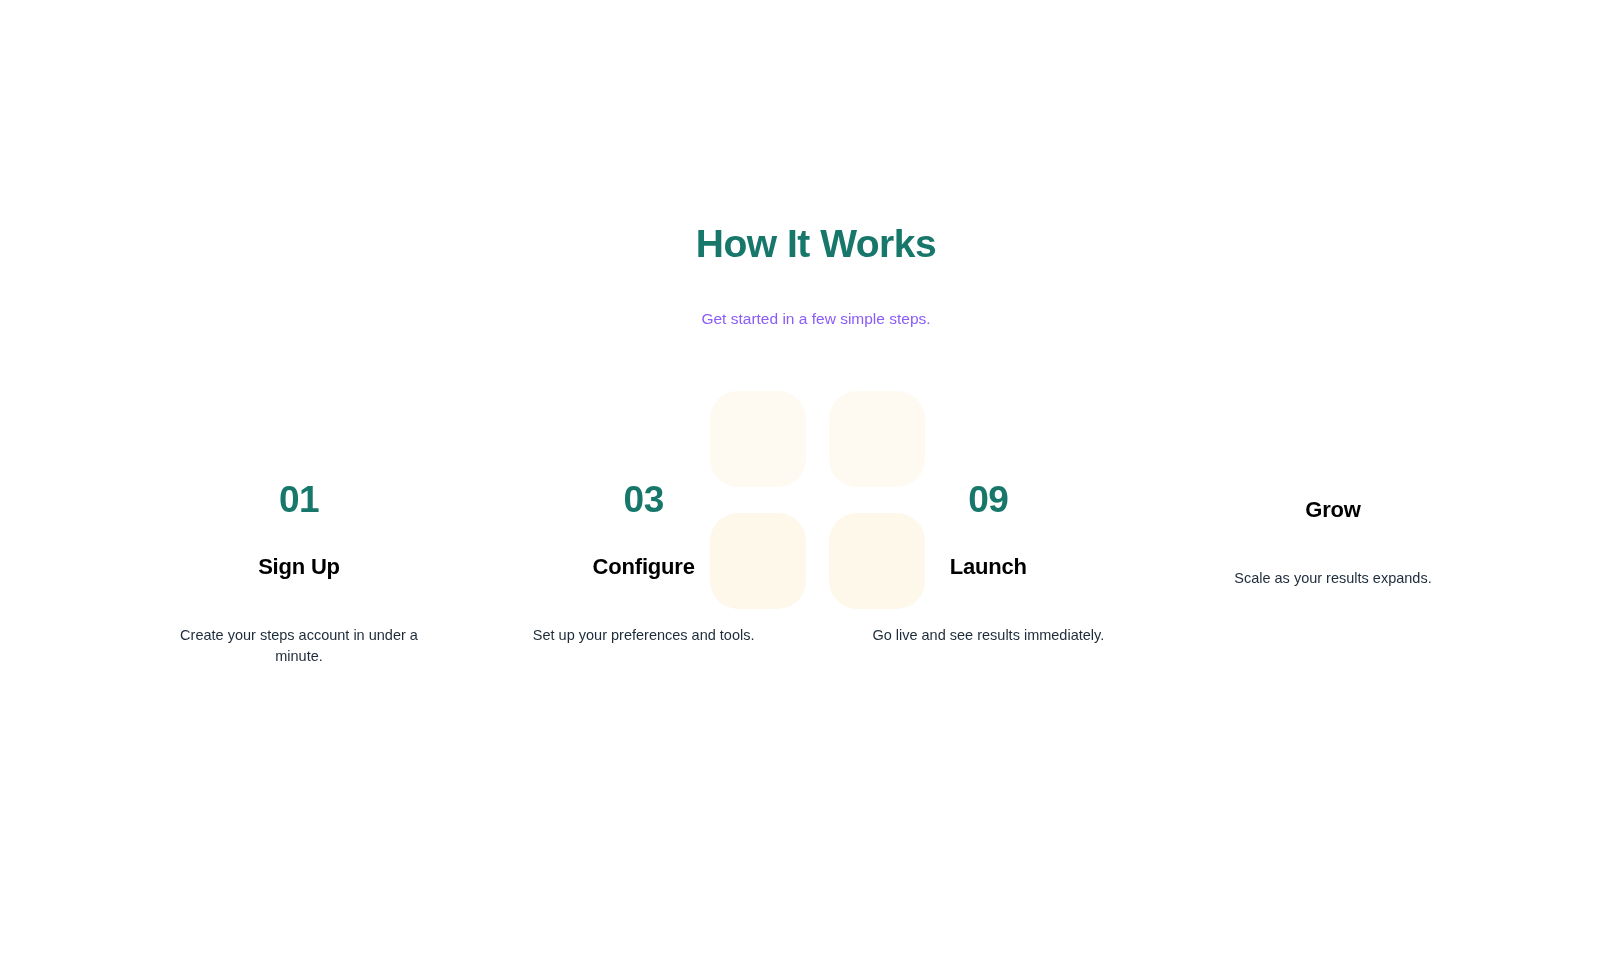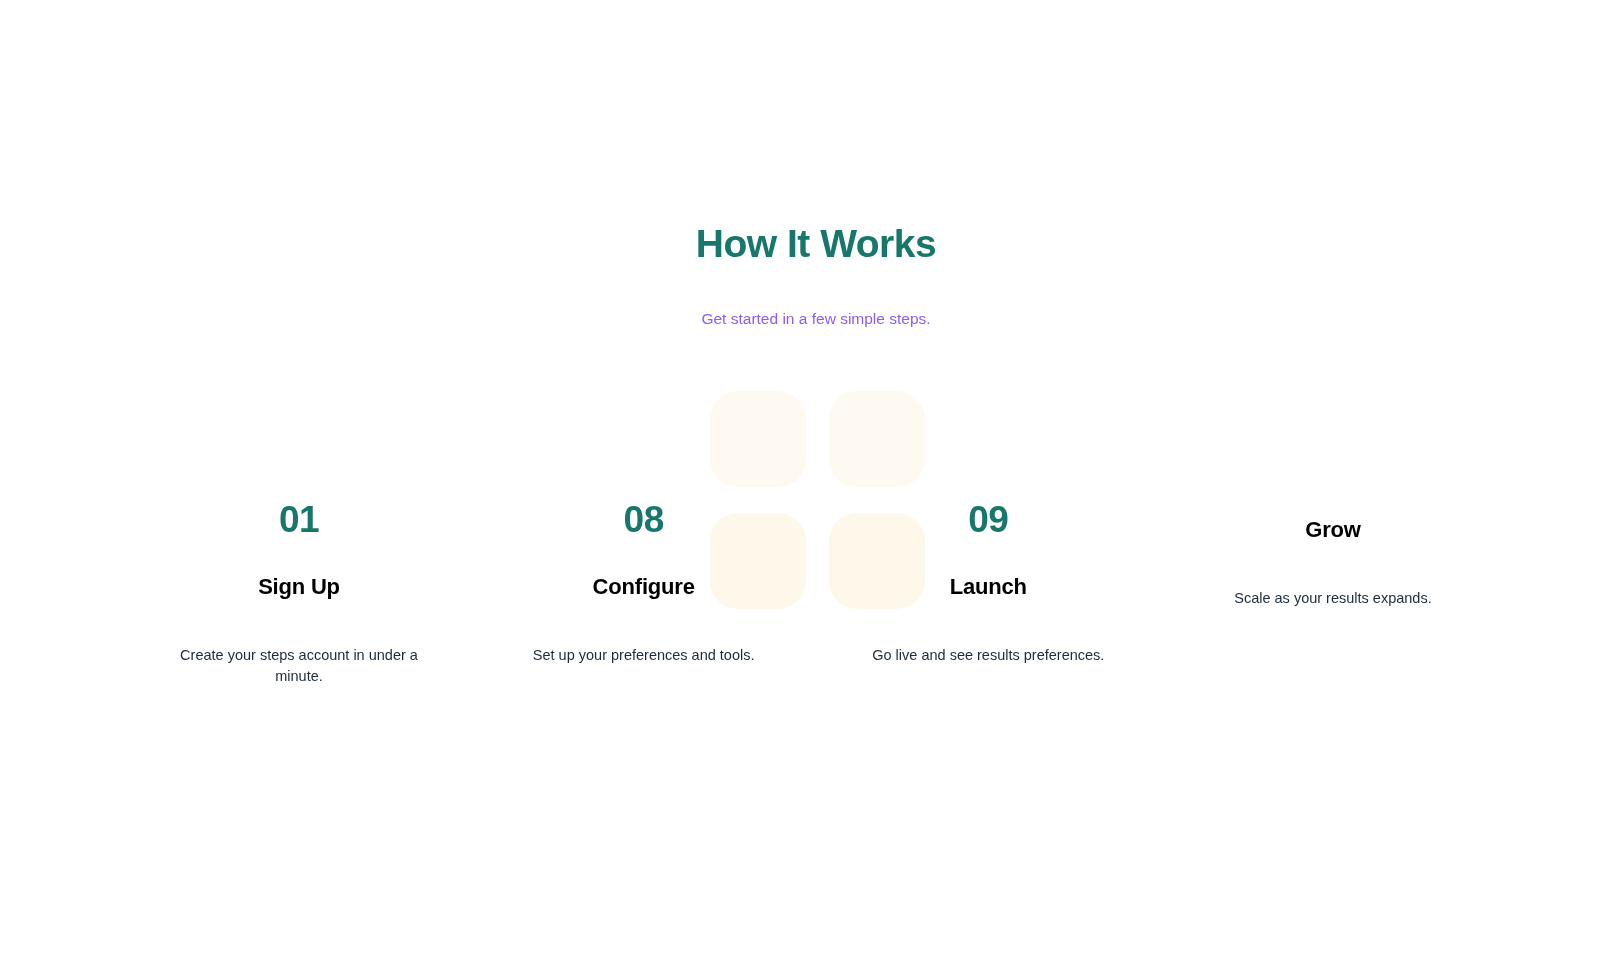--- a/index.html
+++ b/index.html
@@ -51,21 +51,21 @@
   .section-sub {
     margin-top: 27px;
     font-size: 15.5px;
     color: #8b5cf6;
     font-weight: normal;
   }
 
   .steps {
     position: absolute;
     left: 130px;
-    top: 460px;
+    top: 440px;
     width: 1340px;
     display: flex;
     align-items: flex-start;
     justify-content: space-between;
   }
 
   .step {
     width: 290px;
     text-align: center;
     position: relative;
@@ -112,29 +112,29 @@
 
   <div class="steps">
 
     <div class="step">
       <div class="step-number">01</div>
       <div class="step-title">Sign Up</div>
       <div class="step-desc">Create your steps account in under a minute.</div>
     </div>
 
     <div class="step">
-      <div class="step-number">08</div>
+      <div class="step-number">03</div>
       <div class="step-title">Configure</div>
       <div class="step-desc">Set up your preferences and tools.</div>
     </div>
 
     <div class="step">
       <div class="step-number">09</div>
       <div class="step-title">Launch</div>
-      <div class="step-desc">Go live and see results preferences.</div>
+      <div class="step-desc">Go live and see results immediately.</div>
     </div>
 
     <div class="step">
       <div class="step-title">Grow</div>
       <div class="step-desc">Scale as your results expands.</div>
     </div>
 
   </div>
 </div>
 

